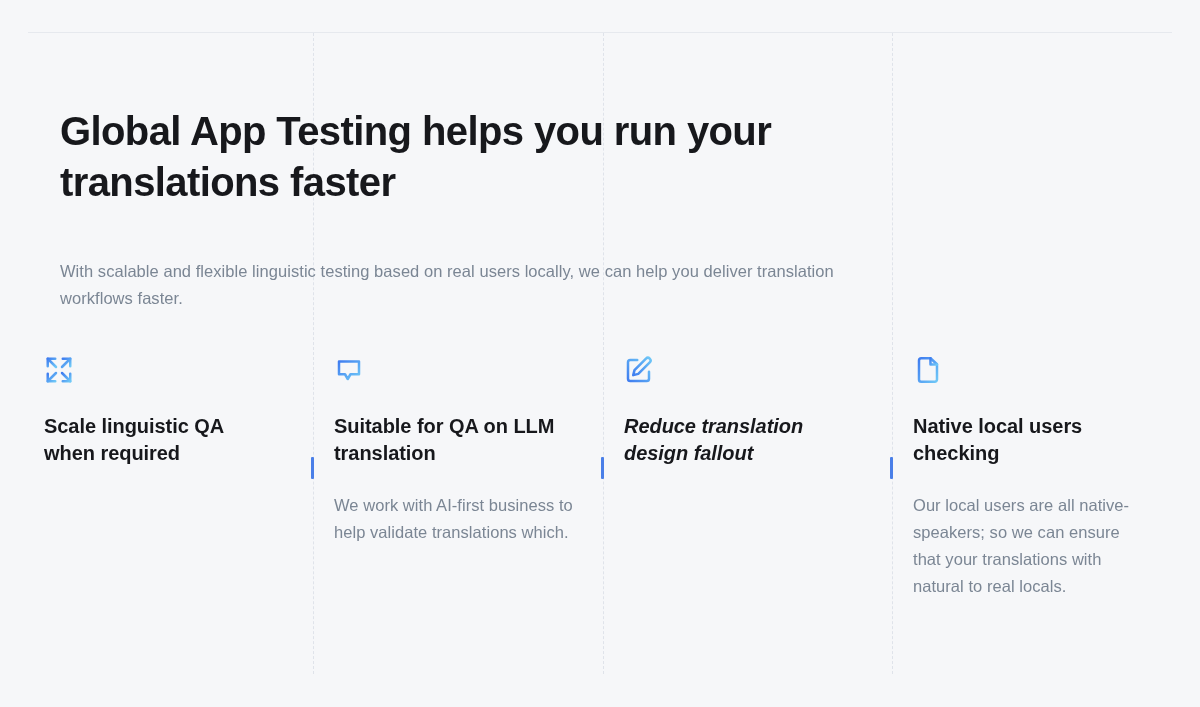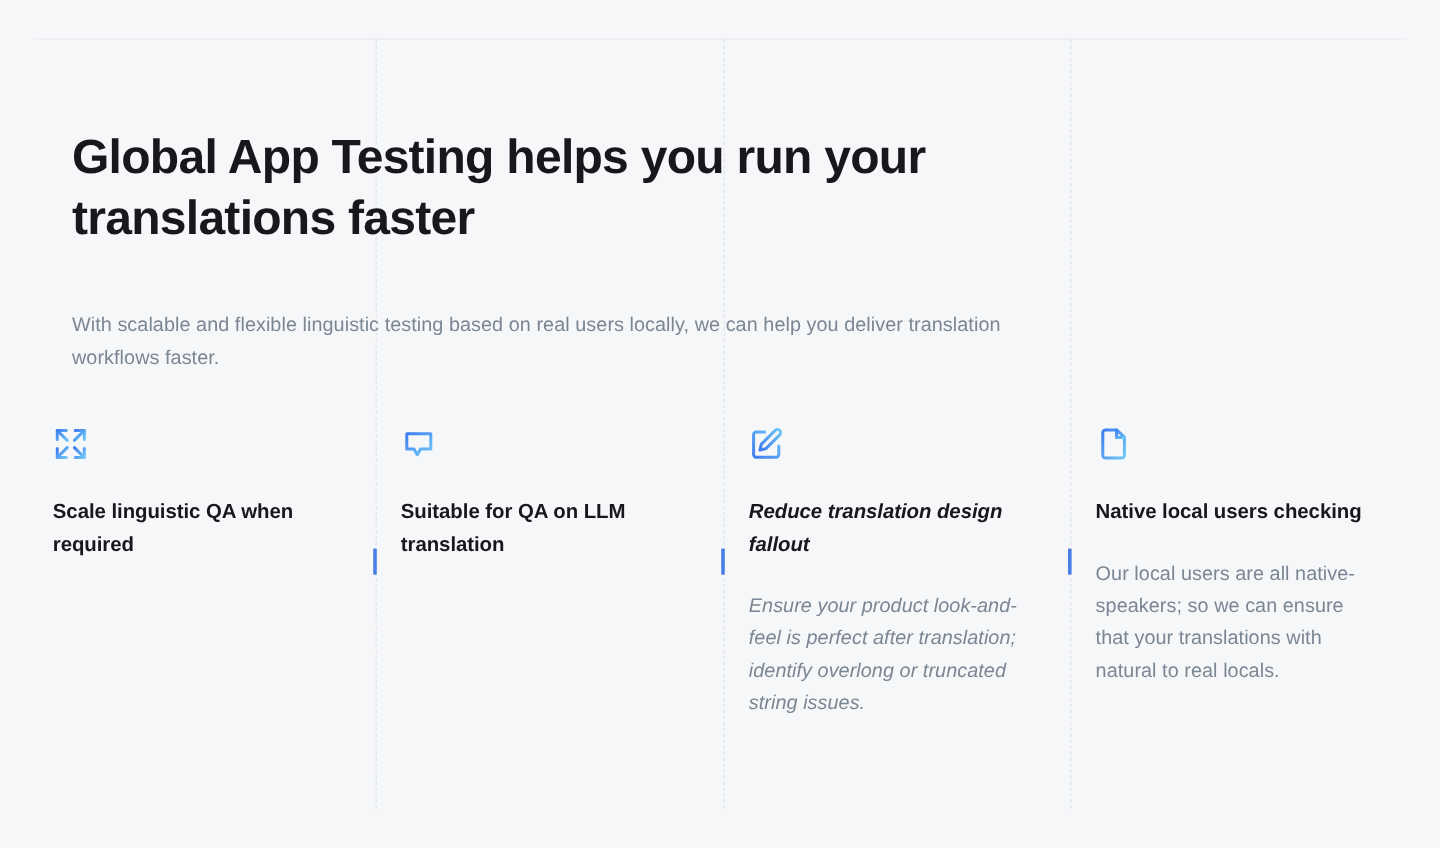--- a/index.html
+++ b/index.html
@@ -114,21 +114,21 @@
 
   .feature-icon {
     height: 34px;
     margin-bottom: 24px;
     display: block;
   }
   .feature-icon svg { display: block; }
 
   .feature-title {
     margin: 0;
-    font-size: 17px;
+    font-size: 20px;
     line-height: 27px;
     font-weight: 700;
     color: #17181c;
     letter-spacing: -0.05px;
     max-width: 232px;
   }
 
   .feature-body {
     margin: 25px 0 0 0;
     font-size: 16.5px;
@@ -198,40 +198,40 @@
               </linearGradient>
             </defs>
             <g stroke="url(#g2)" stroke-width="2" stroke-linecap="round" stroke-linejoin="round">
               <path d="M4 5.2h16v10.2H13.2L11 19.2 8.8 15.4H4z"></path>
               <line x1="8.2" y1="9" x2="15.8" y2="9"></line>
               <line x1="8.2" y1="12.2" x2="13" y2="12.2"></line>
             </g>
           </svg>
         </span>
         <h3 class="feature-title">Suitable for QA on LLM translation</h3>
+        <p class="feature-body">We work with AI-first business to help validate translations which.</p>
       </div>
 
       <div class="feature f3">
         <div class="accent-bar"></div>
         <span class="feature-icon">
           <svg width="30" height="30" viewBox="0 0 24 24" fill="none">
             <defs>
               <linearGradient id="g3" x1="0" y1="1" x2="1" y2="0">
                 <stop offset="0%" stop-color="#3f7df0"></stop>
                 <stop offset="100%" stop-color="#6fc8f7"></stop>
               </linearGradient>
             </defs>
             <g stroke="url(#g3)" stroke-width="2" stroke-linecap="round" stroke-linejoin="round">
               <path d="M20 13.4V19a1.8 1.8 0 0 1-1.8 1.8H5A1.8 1.8 0 0 1 3.2 19V5.8A1.8 1.8 0 0 1 5 4h5.6"></path>
               <path d="M17.6 2.9a2.1 2.1 0 0 1 3 3L11.4 15.1l-4 1 1-4z"></path>
             </g>
           </svg>
         </span>
         <h3 class="feature-title">Reduce translation design fallout</h3>
-        <p class="feature-body">Ensure your product look-and-feel is perfect after translation; identify overlong or truncated string issues.</p>
       </div>
 
       <div class="feature f4">
         <div class="accent-bar"></div>
         <span class="feature-icon">
           <svg width="30" height="30" viewBox="0 0 24 24" fill="none">
             <defs>
               <linearGradient id="g4" x1="0" y1="0" x2="1" y2="1">
                 <stop offset="0%" stop-color="#3f7df0"></stop>
                 <stop offset="100%" stop-color="#6fc8f7"></stop>

